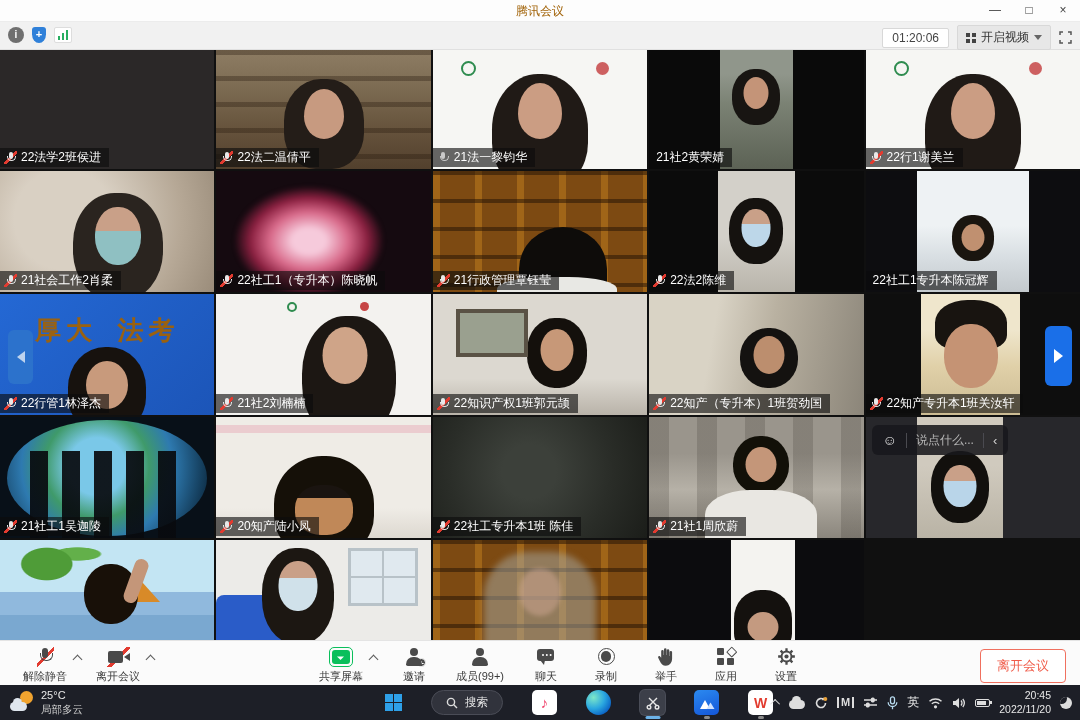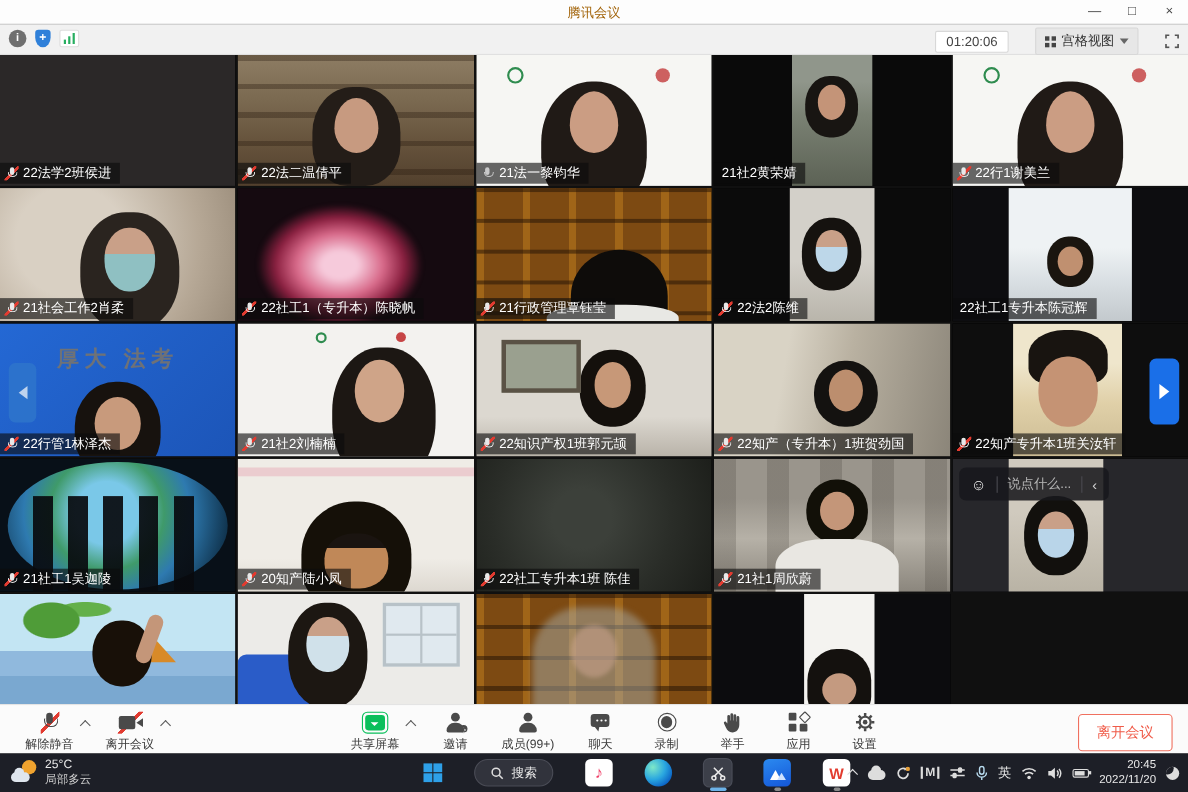--- a/index.html
+++ b/index.html
@@ -14,21 +14,21 @@
   .wc span { width:34px; text-align:center; font-size:12px; line-height:21px; color:#444; }
 
   
   .subbar { position:absolute; left:0; top:22px; width:1080px; height:28px; background:#f1f1f1; border-bottom:1px solid #e0e0e0; z-index:30; }
   .sb-left { position:absolute; left:8px; top:5px; display:flex; gap:8px; align-items:center; }
   .ic-info { width:16px; height:16px; border-radius:50%; background:#6f6f6f; color:#fff; font-size:10px; font-weight:700; text-align:center; line-height:16px; }
   .ic-shield { width:14px; height:16px; background:#2f80d9; border-radius:3px 3px 50% 50%/3px 3px 55% 55%; color:#fff; font-size:11px; font-weight:700; text-align:center; line-height:15px; }
   .ic-signal { width:18px; height:16px; background:#fff; border:1px solid #ddd; border-radius:2px; display:flex; align-items:flex-end; gap:1.5px; padding:2px 3px; }
   .ic-signal b { width:3px; background:#27ae60; display:block; }
   .ic-signal b:nth-child(1){height:4px} .ic-signal b:nth-child(2){height:7px} .ic-signal b:nth-child(3){height:10px}
-  .sb-right { position:absolute; right:8px; top:3px; display:flex; gap:24px; align-items:center; }
+  .sb-right { position:absolute; right:8px; top:3px; display:flex; gap:8px; align-items:center; }
   .timer { background:#fff; border:1px solid #d8d8d8; border-radius:2px; padding:2px 9px; font-size:12px; color:#444; }
   .viewbtn { display:flex; align-items:center; gap:5px; background:#e7e7e7; border:1px solid #d8d8d8; border-radius:2px; padding:3px 8px; font-size:12px; color:#333; }
   .gridico { width:10px; height:10px; background:
     linear-gradient(#444,#444) 0 0/4px 4px no-repeat,
     linear-gradient(#444,#444) 6px 0/4px 4px no-repeat,
     linear-gradient(#444,#444) 0 6px/4px 4px no-repeat,
     linear-gradient(#444,#444) 6px 6px/4px 4px no-repeat; }
   .caret { width:0; height:0; border-left:4px solid transparent; border-right:4px solid transparent; border-top:5px solid #666; }
 
   
@@ -104,21 +104,21 @@
   .t10 .scene::after { display:block; left:50%; top:31%; transform:translateX(-50%); width:29px; height:38px; border-radius:48%; background:linear-gradient(180deg,#c9a088 0 40%,#bdd7e9 40%); z-index:1; }
 
   .t11 .scene { background:#0d0d10; }
   .t11 .x1 { left:24%; width:52%; top:0; bottom:0; background:linear-gradient(180deg,#eef2f4 0 45%,#d9dfe3 70%,#c3c9cd 100%); }
   .t11 .scene::before { display:block; left:50%; top:36%; transform:translateX(-50%); width:42px; height:46px; border-radius:46%; background:#1a150f; z-index:1; }
   .t11 .scene::after { display:block; left:50%; top:44%; transform:translateX(-50%); width:23px; height:27px; border-radius:50%; background:#c09070; z-index:1; }
 
   .t12 .scene { background:linear-gradient(135deg,#2468d4 0,#1c55b8 100%); }
   .t12 .scene::before { display:block; left:50%; top:44%; transform:translateX(-50%); width:78px; height:84px; border-radius:48% 48% 40% 40%; background:#17120e; }
   .t12 .scene::after { display:block; left:50%; top:55%; transform:translateX(-50%); width:42px; height:48px; border-radius:50%; background:#c89a7c; }
-  .brand { position:absolute; top:16%; left:50%; transform:translateX(-50%); color:#737373; font-size:20px; font-weight:700; letter-spacing:5px; white-space:nowrap; opacity:.95; z-index:2; font-family:Liberation Sans, sans-serif; }
+  .brand { position:absolute; top:16%; left:50%; transform:translateX(-50%); color:#a16207; font-size:26px; font-weight:700; letter-spacing:5px; white-space:nowrap; opacity:.95; z-index:2; font-family:Liberation Mono, monospace; }
 
   .t13 .scene { background:#f3f2ef; }
   .t13 .x1 { left:33%; top:8px; width:10px; height:10px; border:2px solid #2f8c4f; border-radius:50%; }
   .t13 .x2 { right:29%; top:8px; width:9px; height:9px; background:#c64545; border-radius:50%; }
   .t13 .scene::before { display:block; left:62%; top:18%; transform:translateX(-50%); width:94px; height:125px; border-radius:46%; background:#1c1713; }
   .t13 .scene::after { display:block; left:60%; top:27%; transform:translateX(-50%); width:45px; height:57px; border-radius:50%; background:#cfa488; }
 
   .t14 .scene { background:linear-gradient(180deg,#dcd8d0 0 70%,#b9b3a9 100%); }
   .t14 .x1 { left:11%; top:12%; width:72px; height:48px; background:#9aa08f; border:4px solid #5a5245; }
   .t14 .scene::before { display:block; left:58%; top:20%; transform:translateX(-50%); width:60px; height:70px; border-radius:46%; background:#14100c; }
@@ -291,21 +291,21 @@
       <span class="ic-signal">
           <b></b>
           <b></b>
           <b></b>
         </span>
     </div>
     <div class="sb-right">
       <span class="timer">01:20:06</span>
       <span class="viewbtn">
         <span class="gridico"></span>
-        <span>宫格视图</span>
+        <span>开启视频</span>
         <span class="caret"></span>
       </span>
       <span style="display:flex;align-items:center;">
         <svg width="13" height="13" viewBox="0 0 13 13">
             <g fill="none" stroke="#555" stroke-width="1.5">
               <path d="M1 4V1h3M9 1h3v3M12 9v3H9M4 12H1V9"></path>
             </g>
           </svg>
       </span>
     </div>

